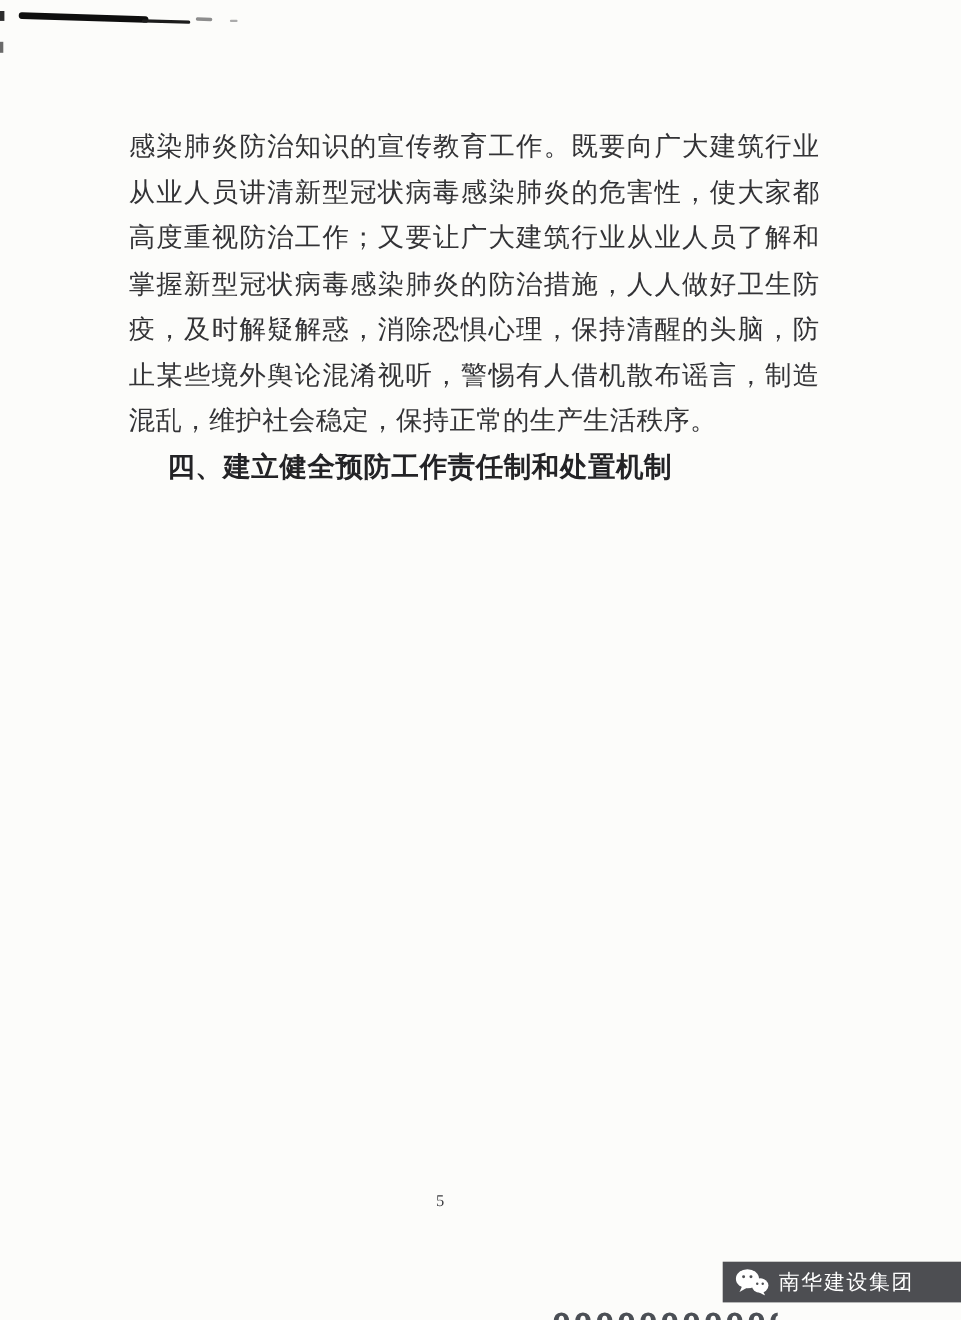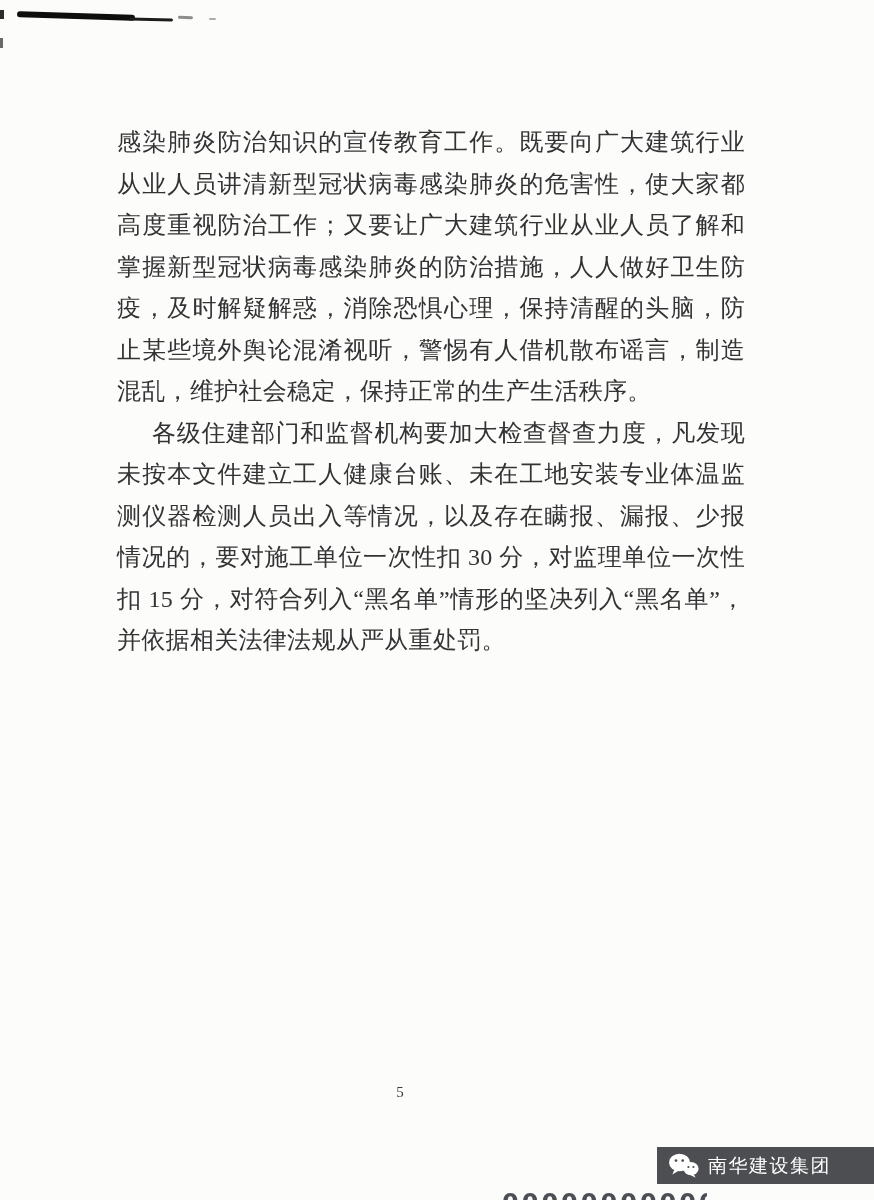--- a/index.html
+++ b/index.html
@@ -10,21 +10,21 @@
     background: #fcfcfa;
     overflow: hidden;
     font-family: "Liberation Serif", "DejaVu Serif", serif;
     color: #2e2e30;
   }
 
   
   .doc {
     position: absolute;
     left: 117px;
-    top: 122px;
+    top: 114px;
     width: 628px;
   }
   .body-para {
     margin: 0;
     font-size: 24px;
     line-height: 41.5px;
     letter-spacing: 0.3px;
     text-align: justify;
     text-justify: inter-ideograph;
     color: #333336;
@@ -117,21 +117,21 @@
 
   <div class="artifact streak-main"></div>
   <div class="artifact streak-tail"></div>
   <div class="artifact streak-dash1"></div>
   <div class="artifact streak-dash2"></div>
   <div class="artifact edge-mark1"></div>
   <div class="artifact edge-mark2"></div>
 
   <div class="doc">
     <p class="body-para">感染肺炎防治知识的宣传教育工作。既要向广大建筑行业从业人员讲清新型冠状病毒感染肺炎的危害性，使大家都高度重视防治工作；又要让广大建筑行业从业人员了解和掌握新型冠状病毒感染肺炎的防治措施，人人做好卫生防疫，及时解疑解惑，消除恐惧心理，保持清醒的头脑，防止某些境外舆论混淆视听，警惕有人借机散布谣言，制造混乱，维护社会稳定，保持正常的生产生活秩序。</p>
-    <p class="body-para indent">各级住建部门和监督机构要加大检查督查力度，凡发现未按本文件建立工人健康台账、未在工地安装专业体温监测仪器检测人员出入等情况，以及存在瞒报、漏报、少报情况的，要对施工单位一次性扣 30 分，对监理单位一次性扣 15 分，对符合列入“黑名单”情形的坚决列入“黑名单”，并依据相关法律法规从严从重处罚。</p>
+    <h2 class="heading">四、建立健全预防工作责任制和处置机制</h2>
   </div>
 
   <div class="page-number">5</div>
 
   <div class="footer-bar" id="footer-bar" style="background: rgb(77, 78, 82);">
     <svg class="wechat-icon" width="31" height="25" viewBox="0 0 31 25" aria-hidden="true">
       <ellipse cx="11.5" cy="9.5" rx="10.5" ry="8.7" fill="#ffffff"></ellipse>
       <path d="M6.5 16.5 L4.3 21.5 L11 17.6 Z" fill="#ffffff"></path>
       <circle cx="8" cy="7.6" r="1.35" fill="#4d4e52"></circle>
       <circle cx="14.7" cy="7.6" r="1.35" fill="#4d4e52"></circle>

